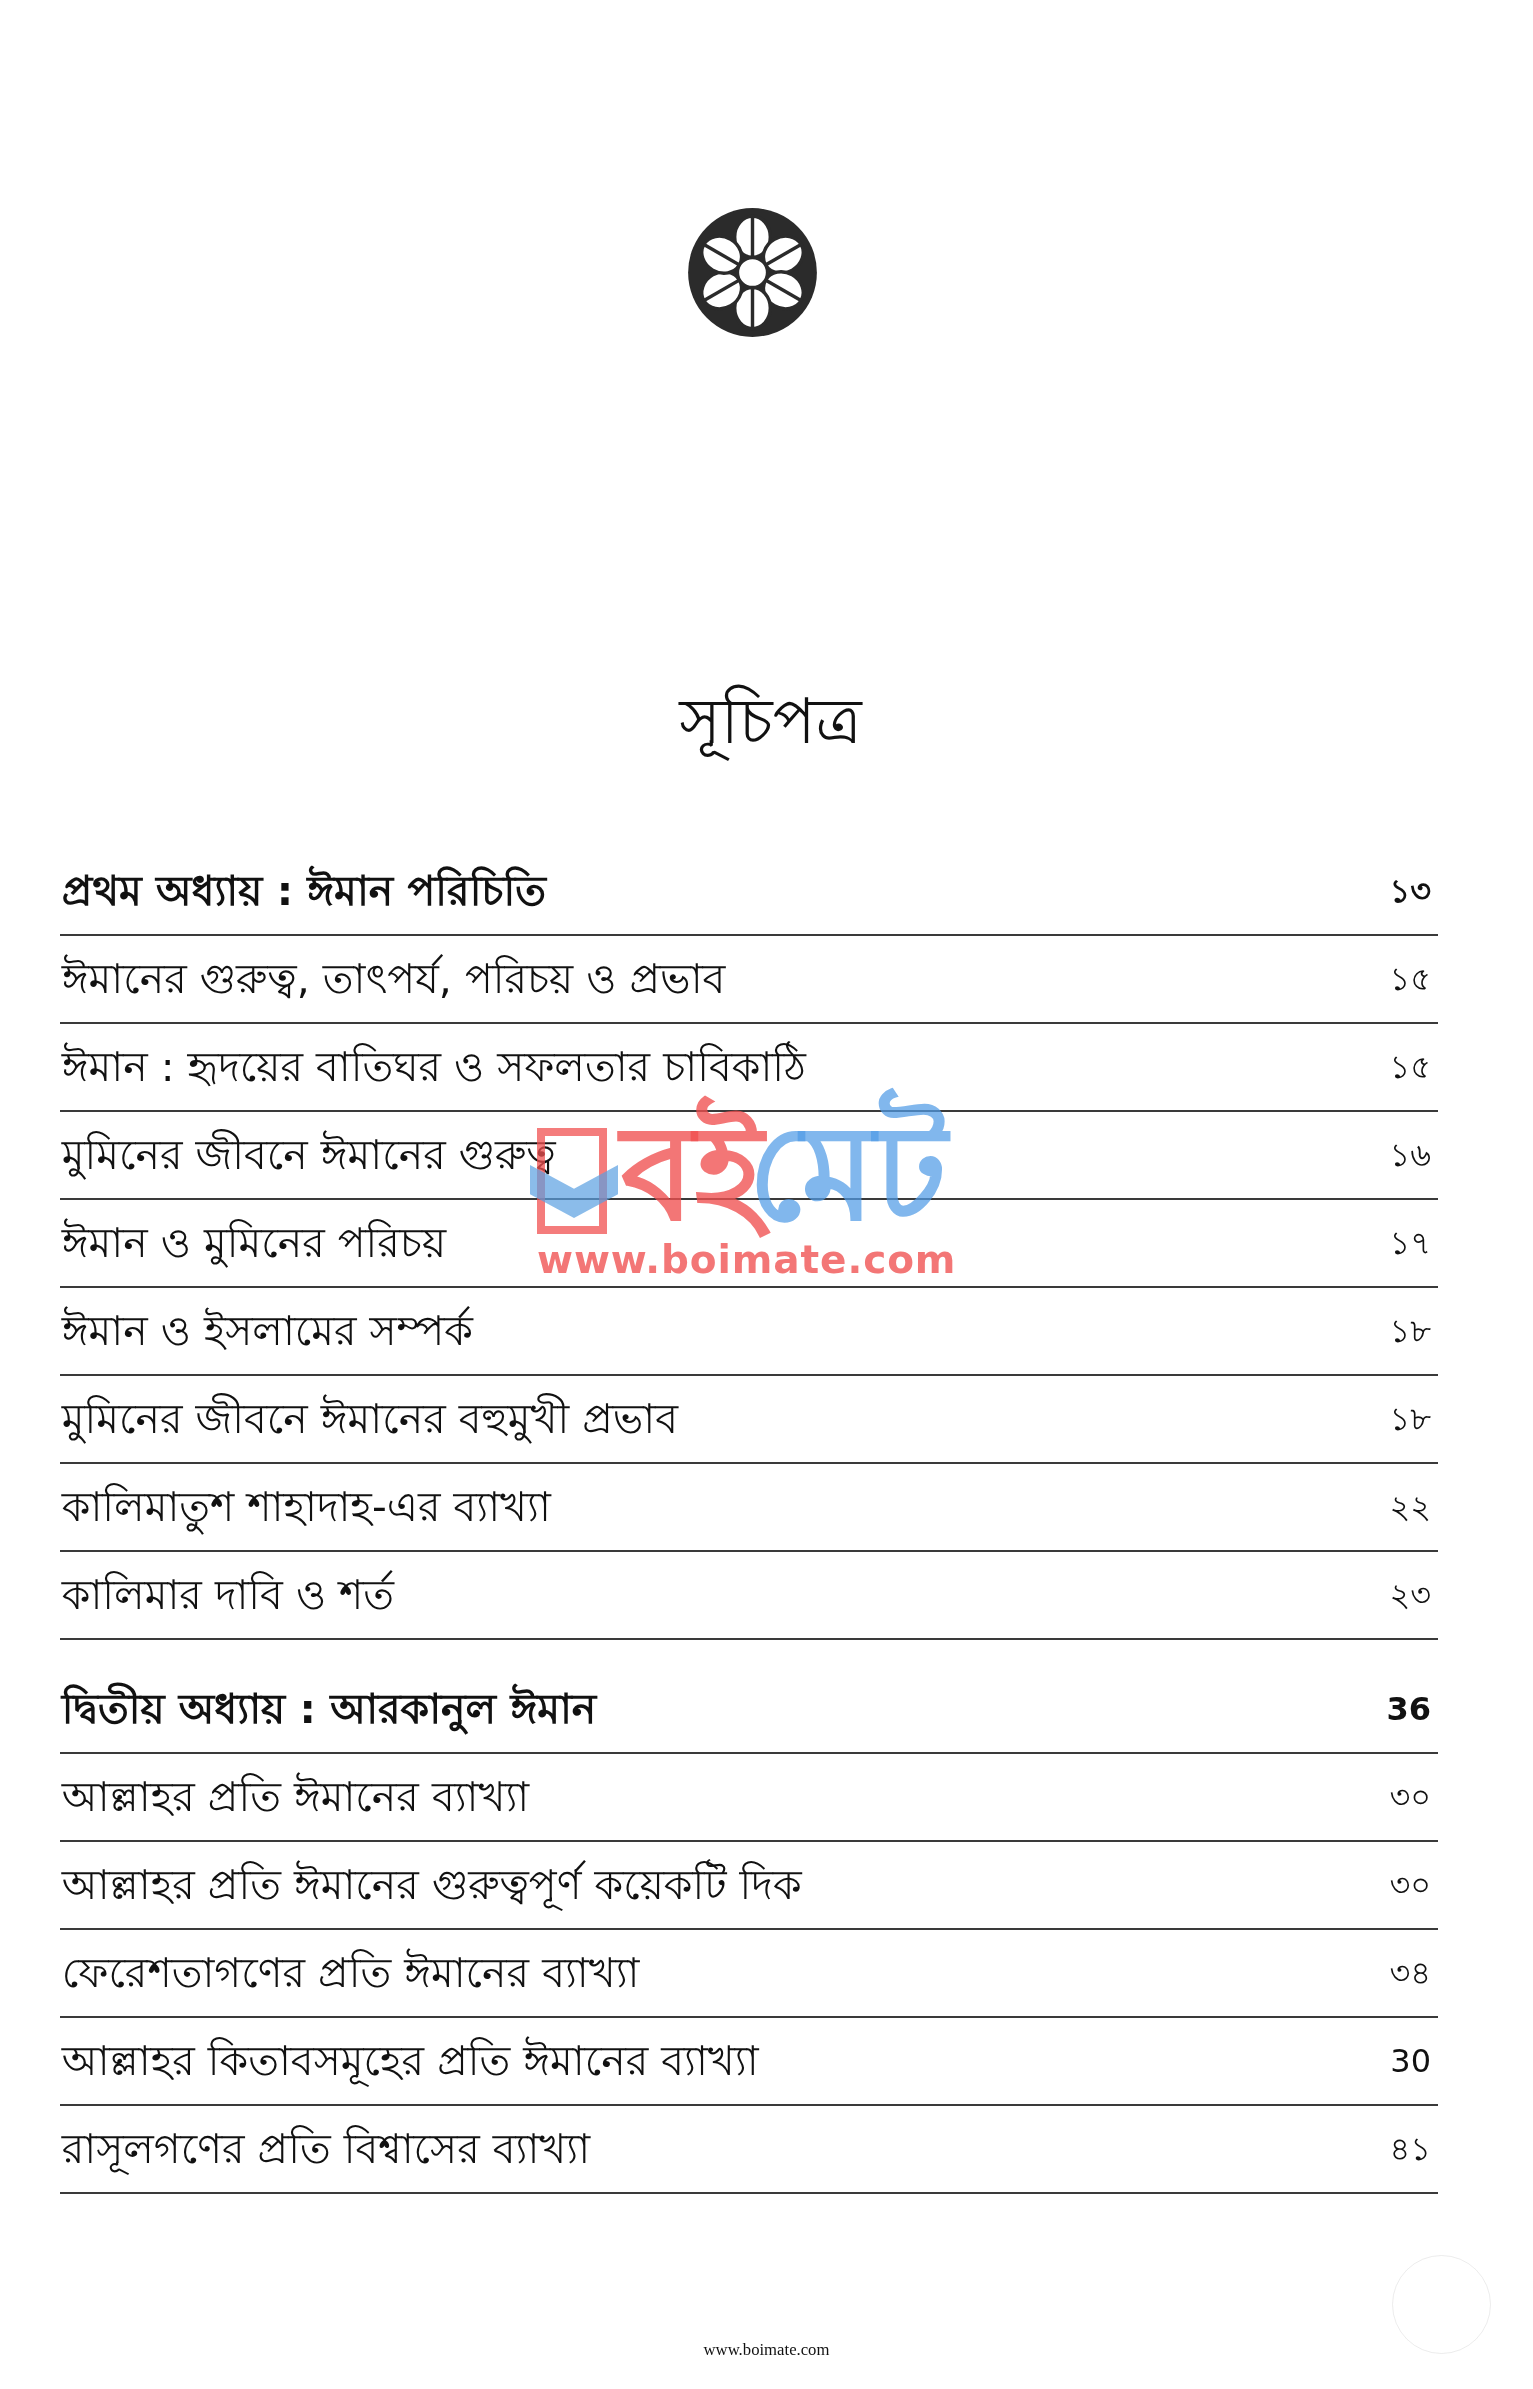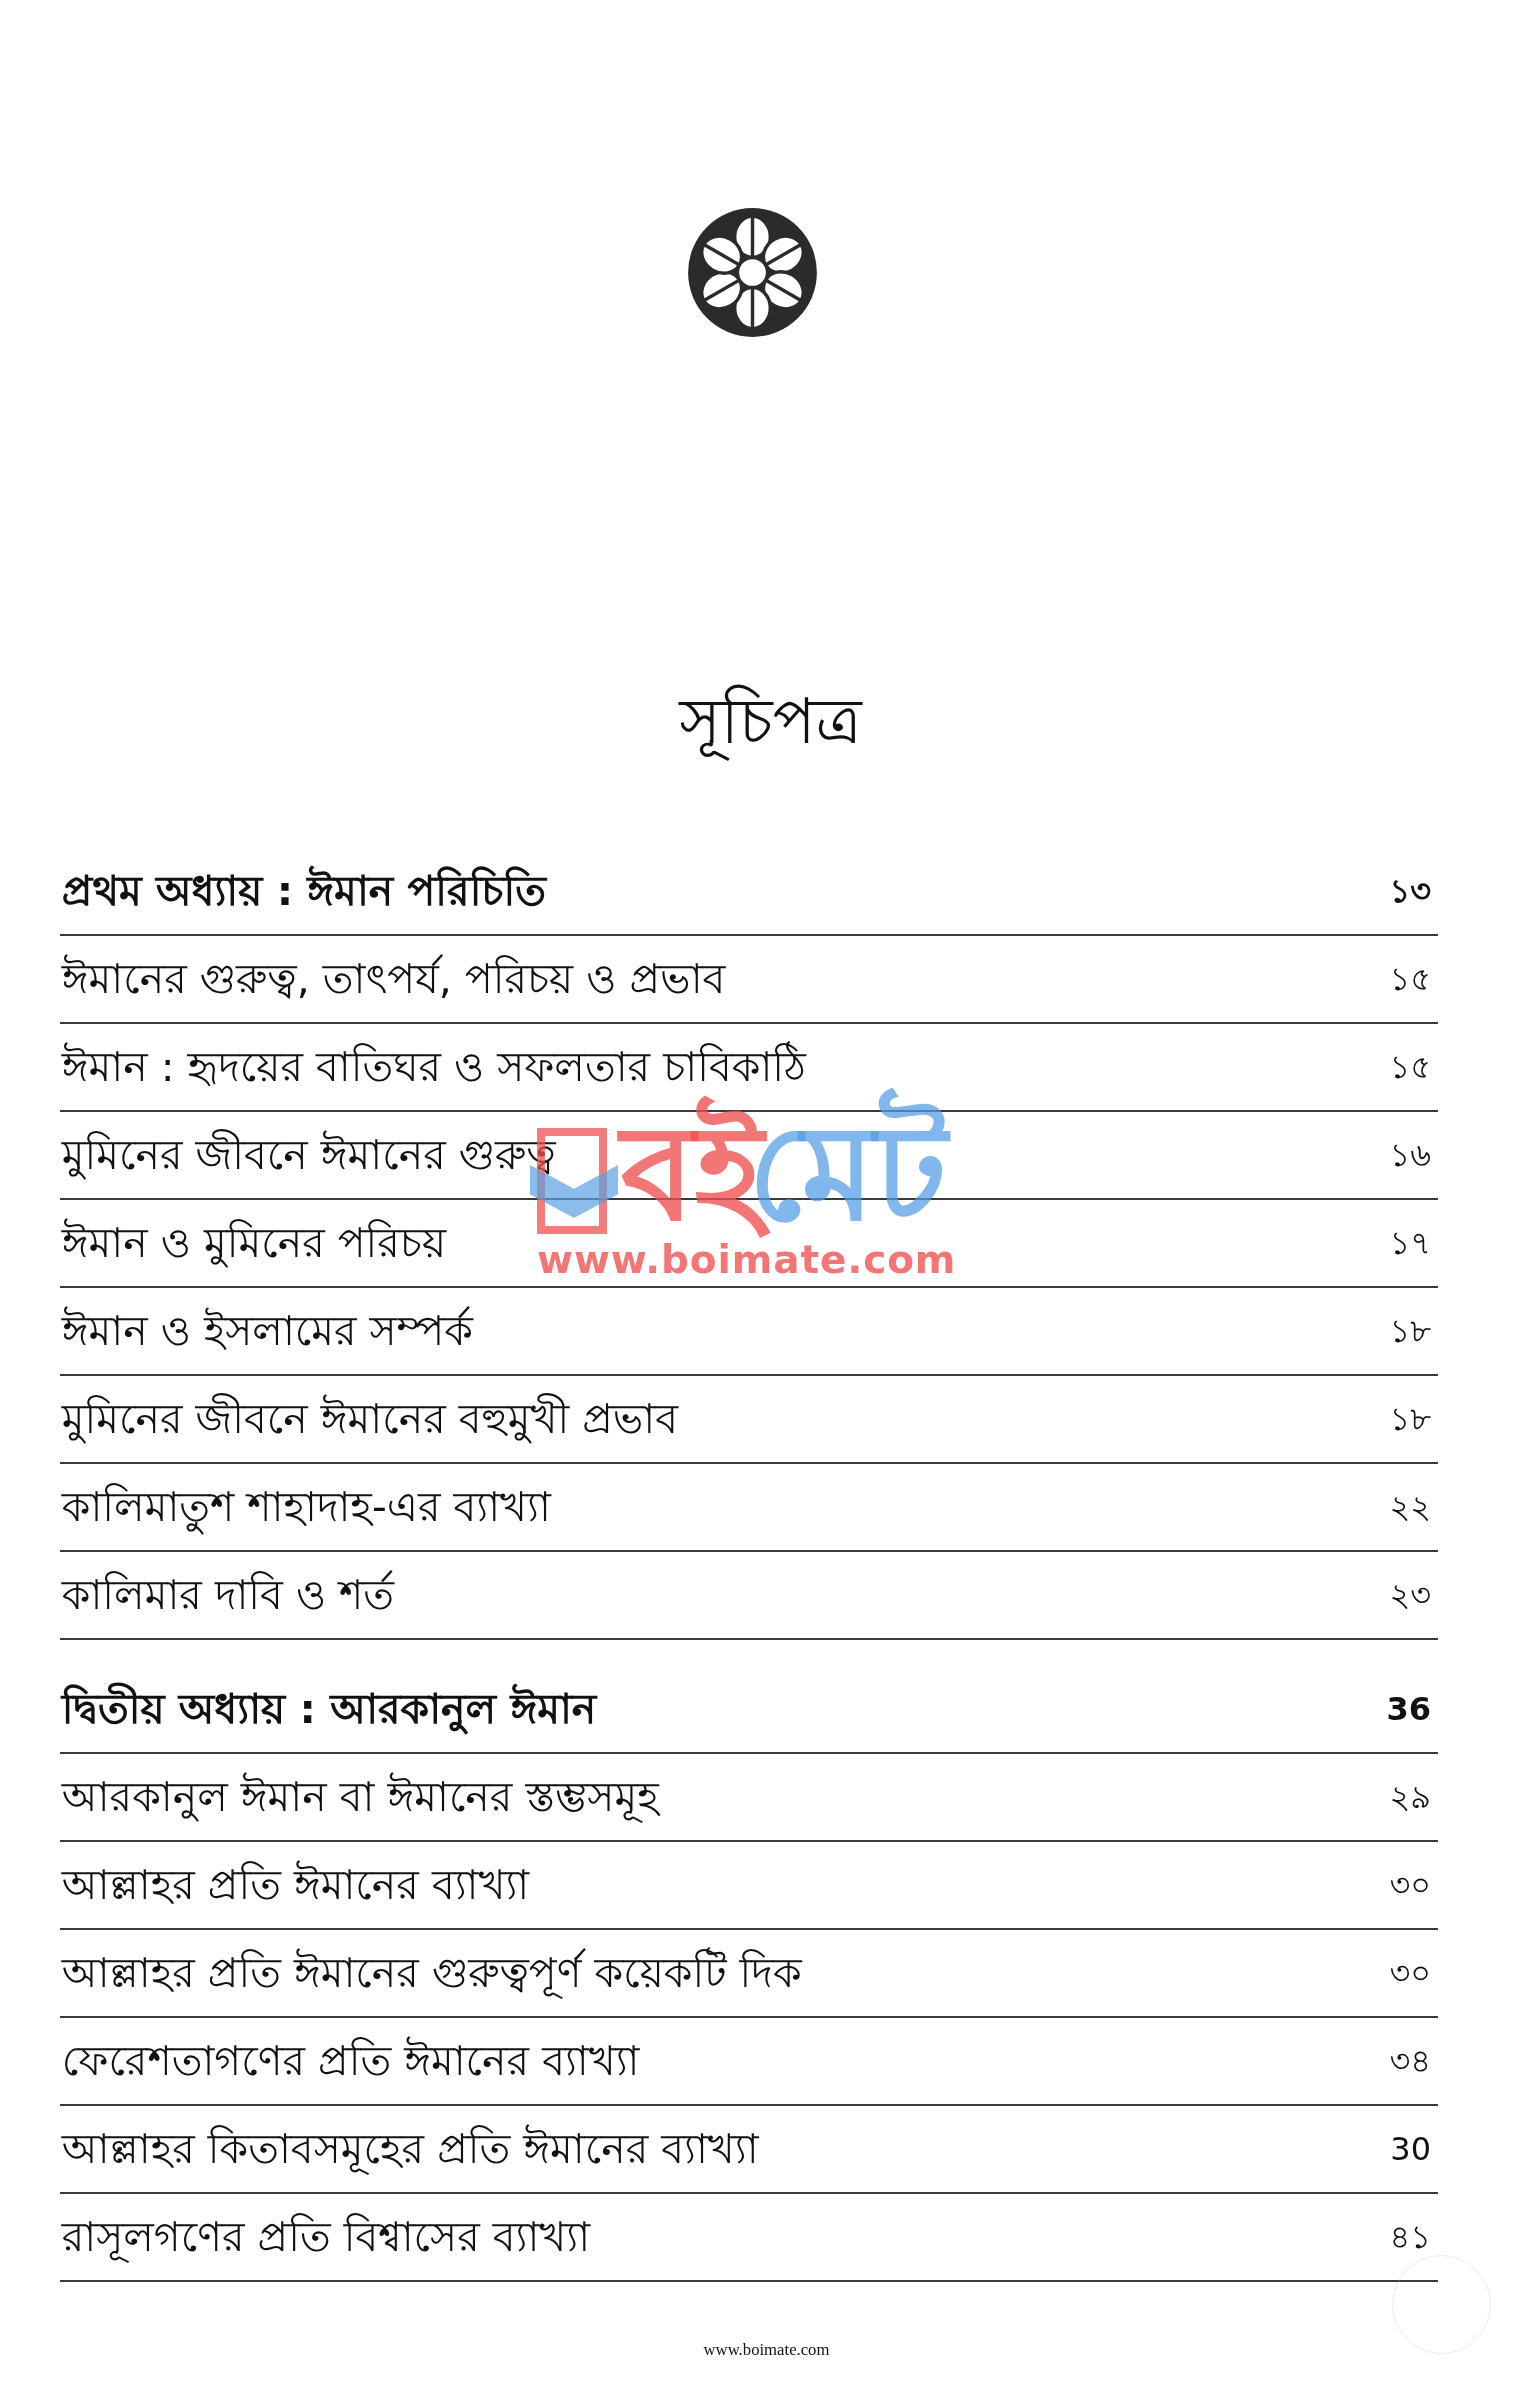--- a/index.html
+++ b/index.html
@@ -117,24 +117,20 @@
       <span class="page">২৩</span>
     </div>
   </div>
 
   <div class="section">
     <div class="row heading">
       <span class="label">দ্বিতীয় অধ্যায় : আরকানুল ঈমান</span>
       <span class="page">36</span>
     </div>
     <div class="row">
-      <span class="label">আরকানুল ঈমান বা ঈমানের স্তম্ভসমূহ</span>
-      <span class="page">২৯</span>
-    </div>
-    <div class="row">
       <span class="label">আল্লাহর প্রতি ঈমানের ব্যাখ্যা</span>
       <span class="page">৩০</span>
     </div>
     <div class="row">
       <span class="label">আল্লাহর প্রতি ঈমানের গুরুত্বপূর্ণ কয়েকটি দিক</span>
       <span class="page">৩০</span>
     </div>
     <div class="row">
       <span class="label">ফেরেশতাগণের প্রতি ঈমানের ব্যাখ্যা</span>
       <span class="page">৩৪</span>

